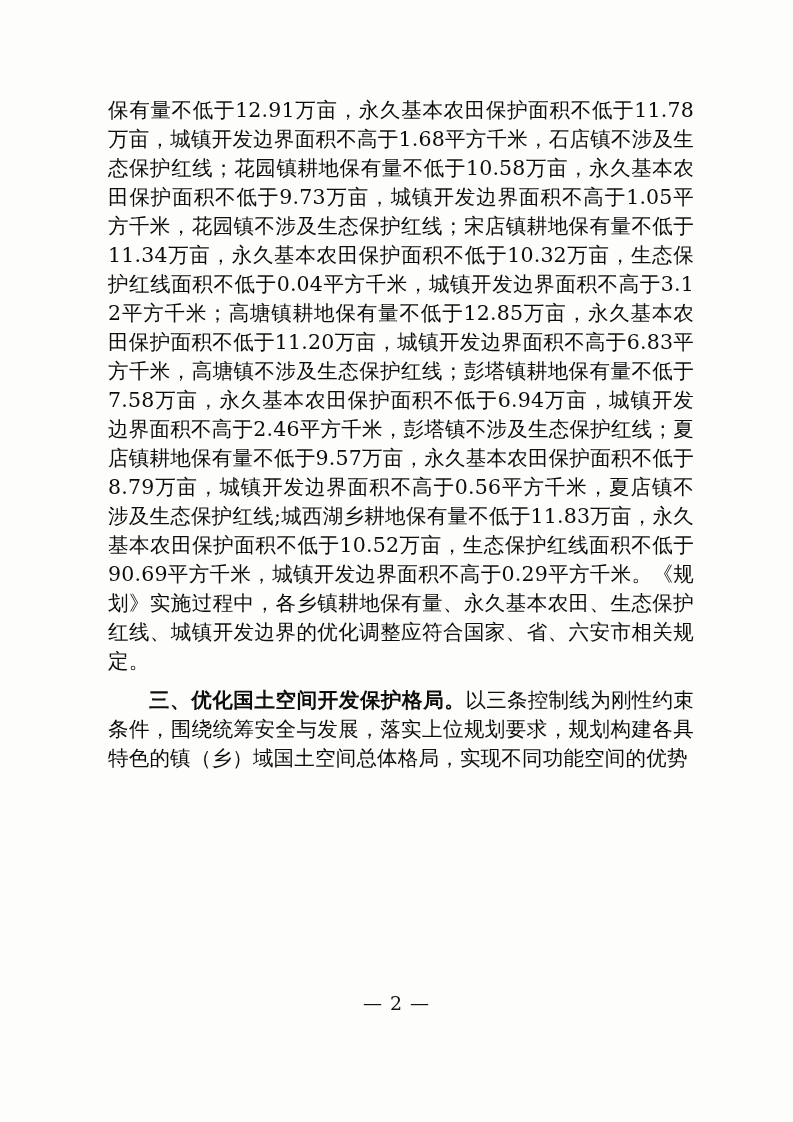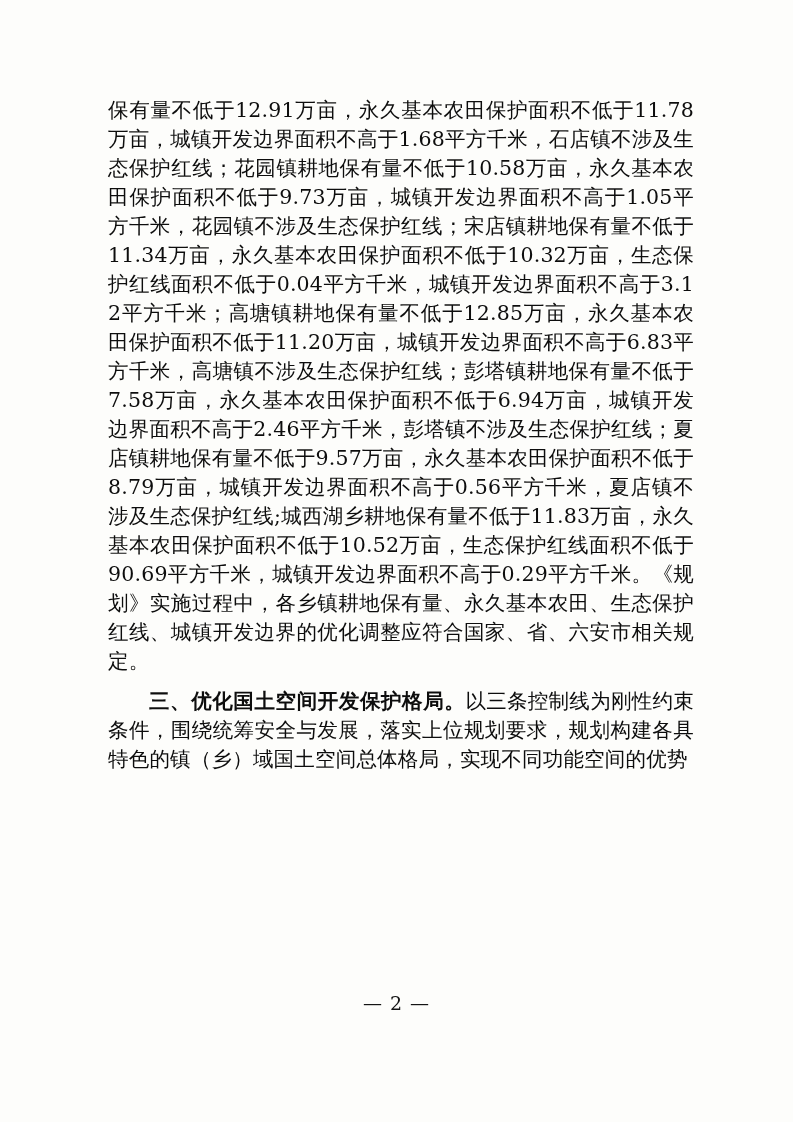--- a/index.html
+++ b/index.html
@@ -32,21 +32,21 @@
     letter-spacing: 0.2px;
     text-align: justify;
     text-justify: inter-ideograph;
     margin: 0 0 0 0;
     word-break: break-all;
   }
   .para.indent {
     text-indent: 41px;
   }
   .section-head {
-    font-family: Liberation Sans, sans-serif;
+    font-family: Liberation Serif, serif;
     font-weight: bold;
     letter-spacing: 0.5px;
   }
   .spacer {
     height: 10px;
   }
   .footer {
     position: absolute;
     left: 0;
     right: 0;

